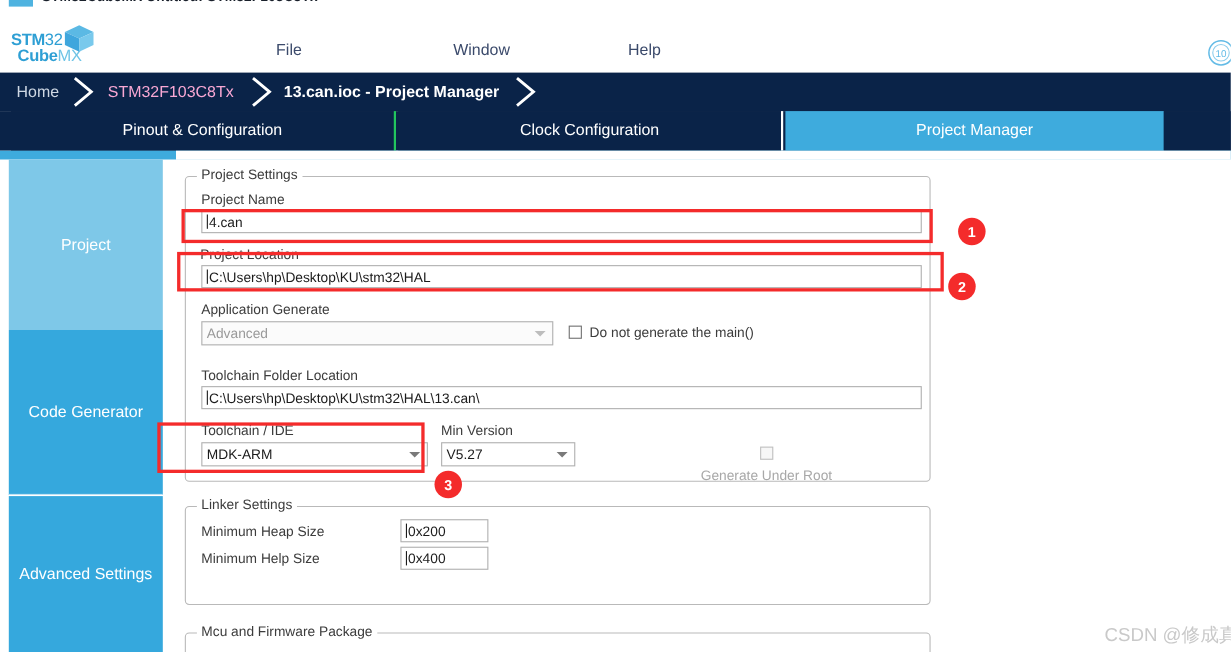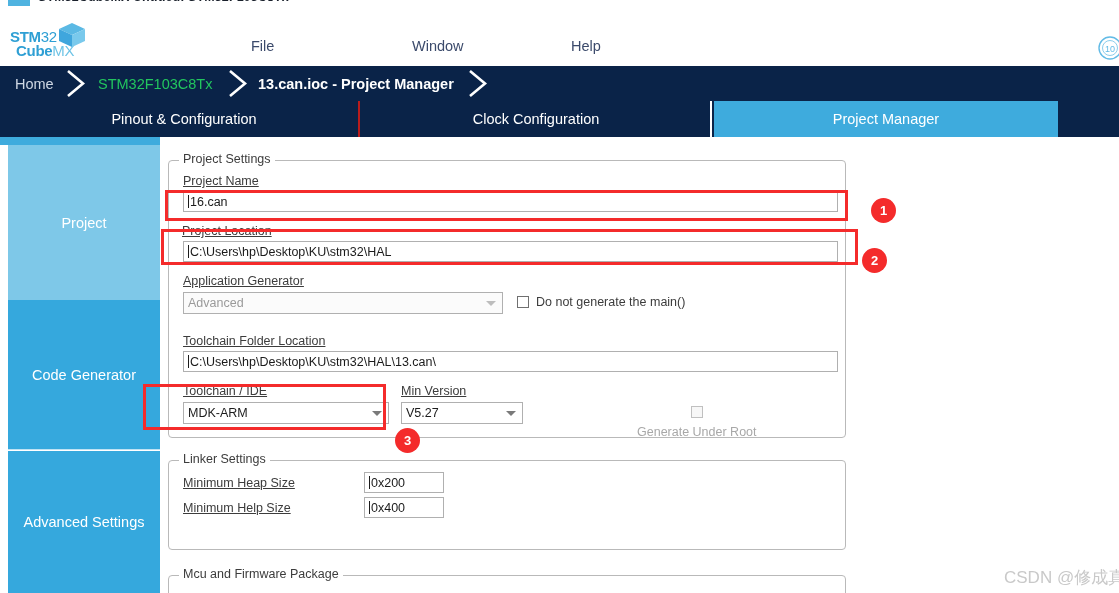--- a/index.html
+++ b/index.html
@@ -74,21 +74,21 @@
     position: absolute; left: 0; top: 66px; width: 1119px; height: 35px;
     background: #0a2348;
   }
   .crumb {
     position: absolute; top: 0; height: 35px;
     display: flex; align-items: center;
     font-size: 14.5px; color: #cfd8e4;
     white-space: nowrap;
   }
   .crumb-home { left: 15px; }
-  .crumb-mcu  { left: 98px; color: #22c55e; }
+  .crumb-mcu  { left: 98px; color: #f9a8d4; }
   .crumb-proj { left: 258px; color: #ffffff; font-weight: bold; }
   .chevron {
     position: absolute; top: 0; width: 34px; height: 35px;
   }
   .chevron svg { display: block; }
   .ch1 { left: 60px; }
   .ch2 { left: 222px; }
   .ch3 { left: 462px; }
 
   
@@ -96,21 +96,21 @@
     position: absolute; left: 0; top: 101px; width: 1119px; height: 36px;
     background: #0a2348;
   }
   .tab {
     position: absolute; top: 0; height: 36px;
     display: flex; align-items: center; justify-content: center;
     font-size: 14.5px; color: #ffffff;
     white-space: nowrap;
   }
   .tab-pinout { left: 10px;  width: 350px; background: #0a2348;
-                border-right: 2px solid #b91c1c; }
+                border-right: 2px solid #22c55e; }
   .tab-clock  { left: 362px; width: 350px; background: #0a2348;
                 border-right: 2px solid #ffffff; }
   .tab-pm     { left: 714px; width: 344px; background: #3eabdd; }
   .tab-right-cap {
     position: absolute; left: 1058px; top: 0; width: 61px; height: 36px;
     background: #0a2348;
   }
 
   
   .accent-strip {
@@ -120,21 +120,21 @@
   .accent-strip-white {
     position: absolute; left: 160px; top: 137px; width: 959px; height: 8px;
     background: #ffffff;
   }
 
   
   .sidebar {
     position: absolute; left: 8px; top: 145px; width: 152px; height: 448px;
   }
   .side-item {
-    position: absolute; left: 0; width: 152px;
+    position: absolute; left: 0; width: 140px;
     display: flex; align-items: center; justify-content: center;
     font-size: 14.5px; color: #ffffff; text-align: right;
   }
   .side-project  { top: 0;   height: 155px; background: #7ec8e8; }
   .side-codegen  { top: 155; height: 150px; background: #35a8dd;
                    border-bottom: 1px solid #bfe2f3; }
   .side-advanced { top: 306px; height: 142px; background: #35a8dd; }
 
   
   .content {
@@ -157,21 +157,20 @@
     white-space: nowrap;
   }
   .gb-project { left: 8px;  top: 15px;  width: 678px; height: 278px; }
   .gb-linker  { left: 8px;  top: 315px; width: 678px; height: 90px;  }
   .gb-mcu     { left: 8px;  top: 430px; width: 678px; height: 60px;  }
 
   .field-label {
     position: absolute;
     font-size: 12.5px; color: #3c3c3c;
     white-space: nowrap;
-    text-decoration: underline;
   }
   .text-input {
     position: absolute;
     border: 1px solid #b0b0b0;
     background: #ffffff;
     font-size: 12.5px; color: #1b1b1b;
     font-family: "Liberation Sans", sans-serif;
     padding: 0 4px;
     display: flex; align-items: center;
     white-space: nowrap; overflow: hidden;
@@ -323,30 +322,30 @@
   </div>
 
   <div class="content">
 
     <div class="groupbox gb-project">
       <div class="group-title">Project Settings</div>
 
       <div class="field-label" style="left:14px; top:13px;">Project Name</div>
       <div class="text-input" style="left:14px; top:30px; width:655px; height:21px;">
         <span class="caret"></span>
-          <span>16.can</span>
+          <span>4.can</span>
       </div>
 
       <div class="field-label" style="left:13px; top:63px;">Project Location</div>
       <div class="text-input" style="left:14px; top:80px; width:655px; height:21px;">
         <span class="caret"></span>
           <span>C:\Users\hp\Desktop\KU\stm32\HAL</span>
       </div>
 
-      <div class="field-label" style="left:14px; top:113px;">Application Generator</div>
+      <div class="field-label" style="left:14px; top:113px;">Application Generate</div>
       <div class="combo disabled" style="left:14px; top:131px; width:320px; height:22px;">
         <span>Advanced</span>
         <span class="combo-arrow"></span>
       </div>
       <div class="checkbox-row" style="left:348px; top:134px;">
         <span class="cb-box"></span>
         <span>Do not generate the main()</span>
       </div>
 
       <div class="field-label" style="left:14px; top:173px;">Toolchain Folder Location</div>

